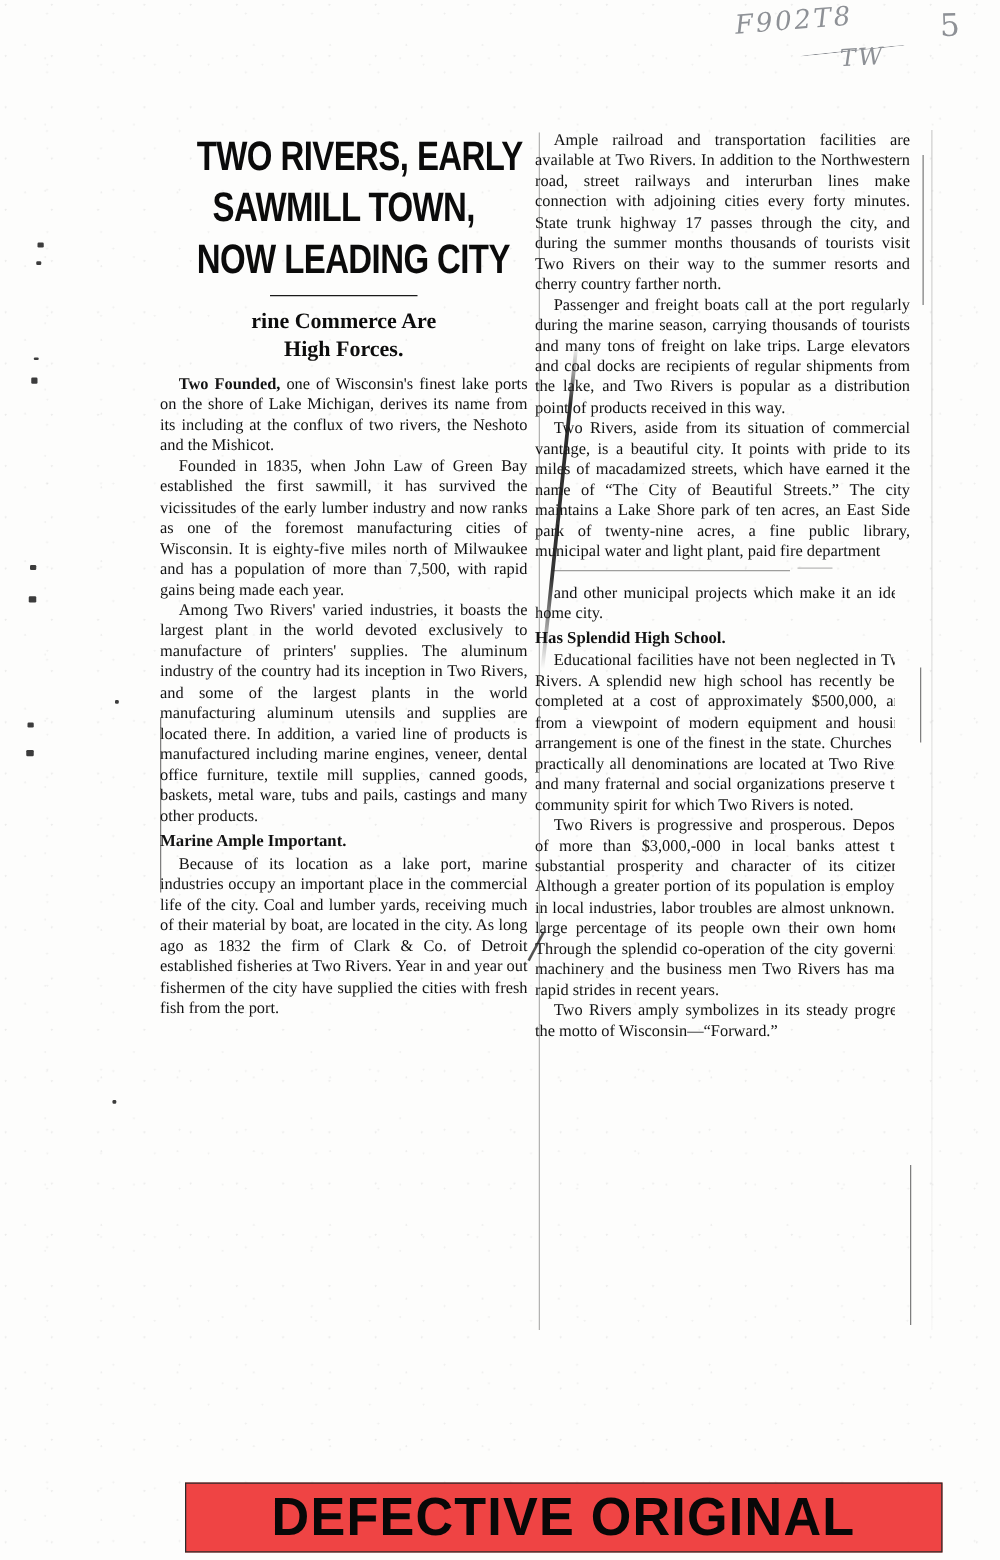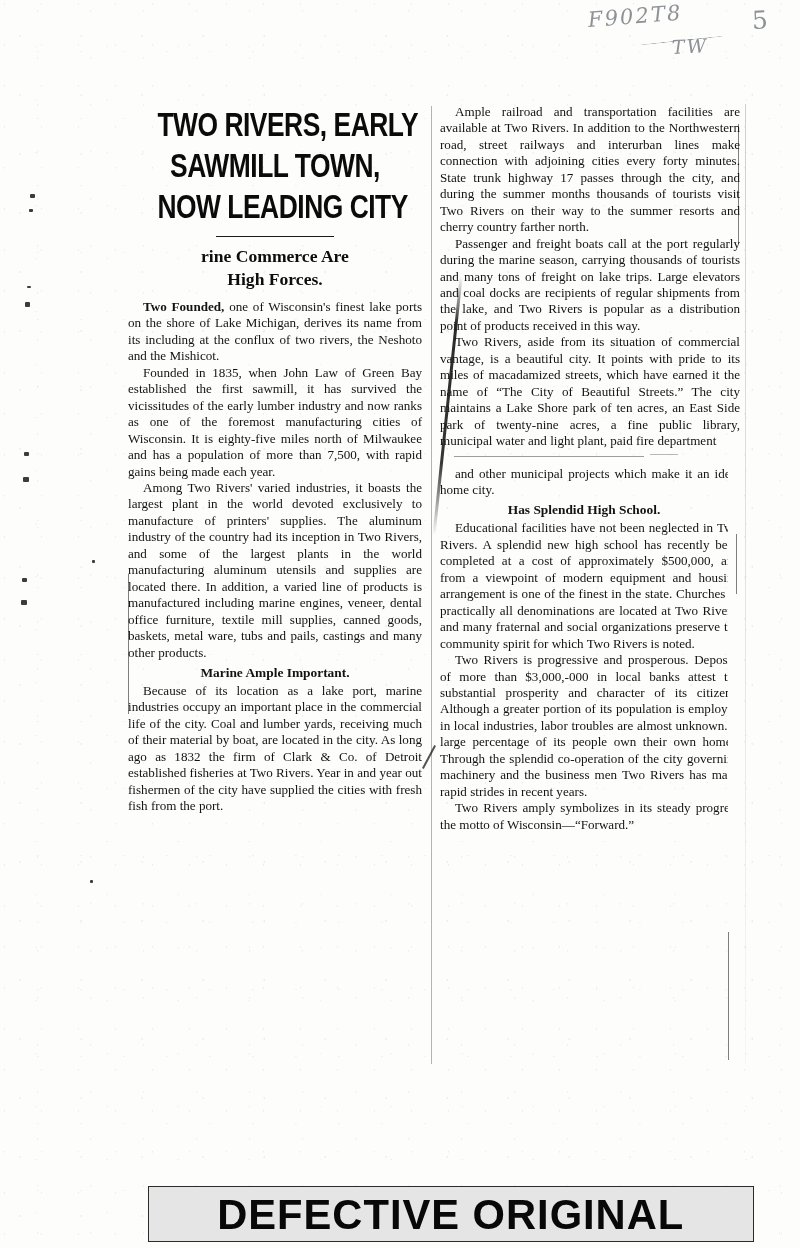--- a/index.html
+++ b/index.html
@@ -85,21 +85,21 @@
   .col {
     position: absolute;
     top: 0;
     font-size: 13.1px;
     line-height: 16.45px;
     text-align: justify;
     text-justify: inter-word;
     color: #131313;
   }
   #col-1 { left: 0px;   width: 294px; }
-  #col-2 { left: 312px; width: 300px; }
+  #col-2 { left: 300px; width: 300px; }
 
   
   #column-rule {
     position: absolute;
     left: 303px;
     top: 2px;
     width: 0;
     height: 958px;
     border-left: 1px solid #9a9a9a;
     opacity: .75;
@@ -142,21 +142,21 @@
   p.para {
     margin: 0;
     text-indent: 15px;
   }
   p.para .lead { font-weight: 700; }
 
   .subhead {
     font-weight: 700;
     font-size: 13.4px;
     line-height: 19px;
-    text-align: center;
+    text-align: left;
     margin: 2px 0 1px 0;
     text-indent: 0;
   }
 
   
   #seam {
     position: relative;
     height: 13px;
     margin: 1px 0 2px 0;
   }
@@ -212,21 +212,21 @@
   }
 
   
   #defective-stamp {
     position: absolute;
     left: 148px;
     top: 1186px;
     width: 604px;
     height: 54px;
     border: 1.6px solid #2b2b2b;
-    background: #e5e5e5;
+    background: #ef4444;
     display: flex;
     align-items: center;
     justify-content: center;
   }
   #defective-stamp-label {
     font-family: "Liberation Sans Narrow", "Liberation Sans", sans-serif;
     font-weight: 700;
     font-size: 43px;
     letter-spacing: 1px;
     color: #080808;

